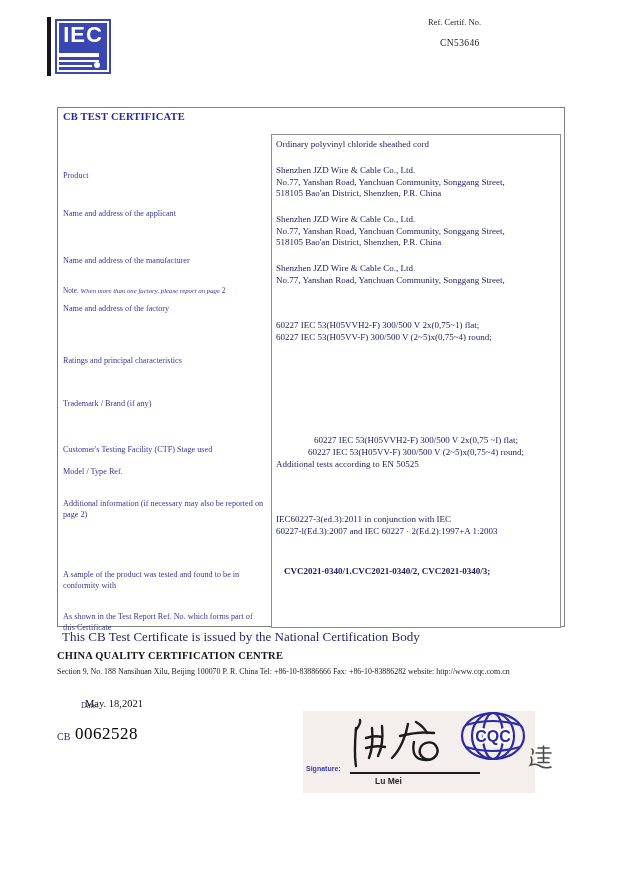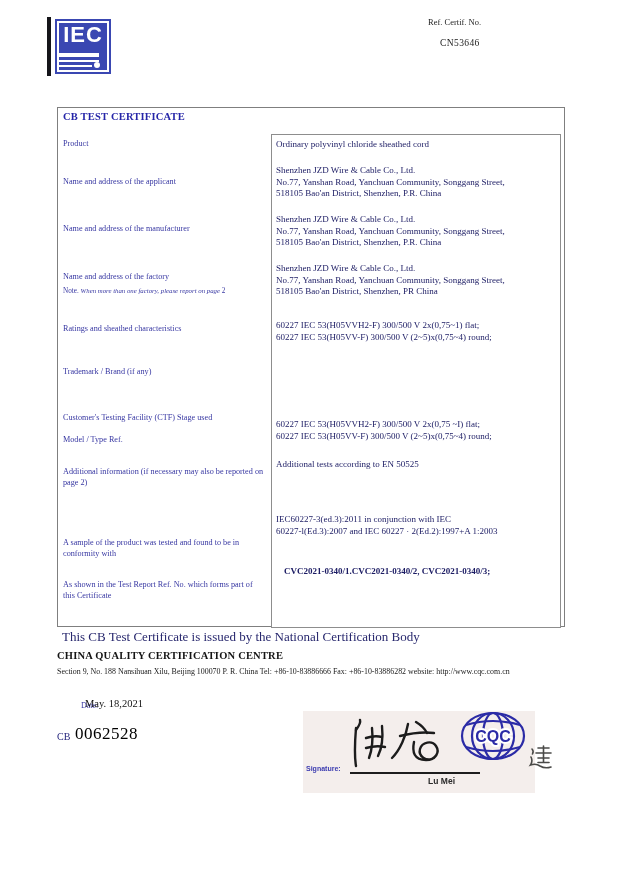--- a/index.html
+++ b/index.html
@@ -17,39 +17,39 @@
   .iec-line2{position:absolute;left:12px;top:43px;width:40px;height:2px;background:#fff;}
   .iec-line3{position:absolute;left:12px;top:48px;width:33px;height:2px;background:#fff;}
   .iec-dot{position:absolute;left:47px;top:45px;width:6px;height:6px;border-radius:50%;background:#fff;}
   .ref-label{left:428px;top:17px;font-size:8.5px;color:#1c1c1c;}
   .ref-no{left:440px;top:38px;font-size:9.5px;color:#1c1c1c;letter-spacing:.4px;}
   .scheme{left:57px;top:77px;width:500px;font-weight:bold;font-size:10.2px;line-height:11.5px;color:#161616;}
   
   .cert-box{left:57px;top:107px;width:506px;height:518px;border:1px solid #7f7f7f;}
   .cert-title{position:absolute;left:5px;top:3px;font-size:10.5px;font-weight:bold;color:#2525a8;letter-spacing:.2px;}
   .value-box{position:absolute;left:213px;top:26px;width:288px;height:492px;border:1px solid #8d8d8d;background:#fff;}
-  .lbl{position:absolute;left:5px;width:202px;font-size:8.2px;line-height:10.5px;color:#3737a2;}
+  .lbl{position:absolute;left:5px;width:202px;font-size:8.2px;line-height:10.5px;color:#3737a2;margin-top:32px;}
   .note{position:absolute;left:5px;width:210px;font-size:7.2px;color:#3737a2;}
   .note .it{font-style:italic;font-size:6.8px;}
   .val{position:absolute;left:218px;width:280px;font-size:9px;line-height:11.6px;color:#1b1b63;}
   
   .issued{left:62px;top:629px;font-size:13px;color:#28286e;}
   .ncb{left:57px;top:650px;font-size:10.5px;font-weight:bold;color:#141414;letter-spacing:.2px;}
   .ncb-addr{left:57px;top:667px;width:540px;font-size:7.9px;color:#1a1a1a;}
   .date-label{left:57px;top:701px;font-size:8px;color:#3737a2;margin-left:24px;}
   .date-value{left:85px;top:698px;font-size:10.5px;color:#141414;}
   .cb-label{left:57px;top:731px;font-size:10px;color:#27277e;}
   .cb-number{left:75px;top:724px;font-size:17px;color:#000000;letter-spacing:.5px;}
   
   .scan-patch{left:303px;top:711px;width:232px;height:82px;background:#f4eeec;}
   .sig-label{left:306px;top:765px;font-size:7px;font-weight:bold;color:#3b3bb0;
              font-family:"Liberation Sans", sans-serif;}
   .sig-strokes{left:342px;top:716px;}
   .sig-line{left:350px;top:772px;width:130px;height:2px;background:#1d1d1d;}
-  .sig-name{left:375px;top:776px;width:80px;text-align:right;font-size:8.5px;color:#2a2a2a;
+  .sig-name{left:375px;top:776px;width:80px;text-align:left;font-size:8.5px;color:#2a2a2a;
             font-family:"Liberation Sans", sans-serif;font-weight:bold;}
   .cqc-logo{left:459px;top:711px;}
   .stamp{left:528px;top:745px;}
 </style>
 </head>
 <body>
 
 <div class="page">
 
   <div class="abs iec-logo">
@@ -72,21 +72,21 @@
 
     <div class="lbl" style="top:31px;">Product</div>
     <div class="lbl" style="top:69px;">Name and address of the applicant</div>
     <div class="lbl" style="top:116px;">Name and address of the manufacturer</div>
     <div class="lbl" style="top:164px;">Name and address of the factory</div>
     <div class="note" style="top:179px;">
       <span>Note.</span>
       <span class="it">When more than one factory, please report on page</span>
       <span>2</span>
     </div>
-    <div class="lbl" style="top:216px;">Ratings and sheathed characteristics</div>
+    <div class="lbl" style="top:216px;">Ratings and principal characteristics</div>
     <div class="lbl" style="top:259px;">Trademark / Brand (if any)</div>
     <div class="lbl" style="top:305px;">Customer's Testing Facility (CTF) Stage used</div>
     <div class="lbl" style="top:327px;">Model / Type Ref.</div>
     <div class="lbl" style="top:359px;">Additional information (if necessary may also be reported on page 2)</div>
     <div class="lbl" style="top:472px;">As shown in the Test Report Ref. No. which forms part of this Certificate</div>
     <div class="lbl" style="top:430px;">A sample of the product was tested and found to be in conformity with</div>
 
     <div class="val" style="top:31px;">Ordinary polyvinyl chloride sheathed cord</div>
 
     <div class="val" style="top:57px;">
@@ -97,29 +97,28 @@
 
     <div class="val" style="top:106px;">
       <div>Shenzhen JZD Wire &amp; Cable Co., Ltd.</div>
       <div>No.77, Yanshan Road, Yanchuan Community, Songgang Street,</div>
       <div>518105 Bao'an District, Shenzhen, P.R. China</div>
     </div>
 
     <div class="val" style="top:155px;">
       <div>Shenzhen JZD Wire &amp; Cable Co., Ltd.</div>
       <div>No.77, Yanshan Road, Yanchuan Community, Songgang Street,</div>
-      <div>518105 Bao'an District, Shenzhen, PR China</div>
     </div>
 
     <div class="val" style="top:212px;">
       <div>60227 IEC 53(H05VVH2-F) 300/500 V 2x(0,75~1) flat;</div>
       <div>60227 IEC 53(H05VV-F) 300/500 V (2~5)x(0,75~4) round;</div>
     </div>
 
-    <div class="val" style="top:311px;">
+    <div class="val" style="top:327px;text-align:center;">
       <div>60227 IEC 53(H05VVH2-F) 300/500 V 2x(0,75 ~I) flat;</div>
       <div>60227 IEC 53(H05VV-F) 300/500 V (2~5)x(0,75~4) round;</div>
     </div>
 
     <div class="val" style="top:351px;">Additional tests according to EN 50525</div>
 
     <div class="val" style="top:406px;">
       <div>IEC60227-3(ed.3):2011 in conjunction with IEC</div>
       <div>60227-l(Ed.3):2007 and IEC 60227 · 2(Ed.2):1997+A 1:2003</div>
     </div>

